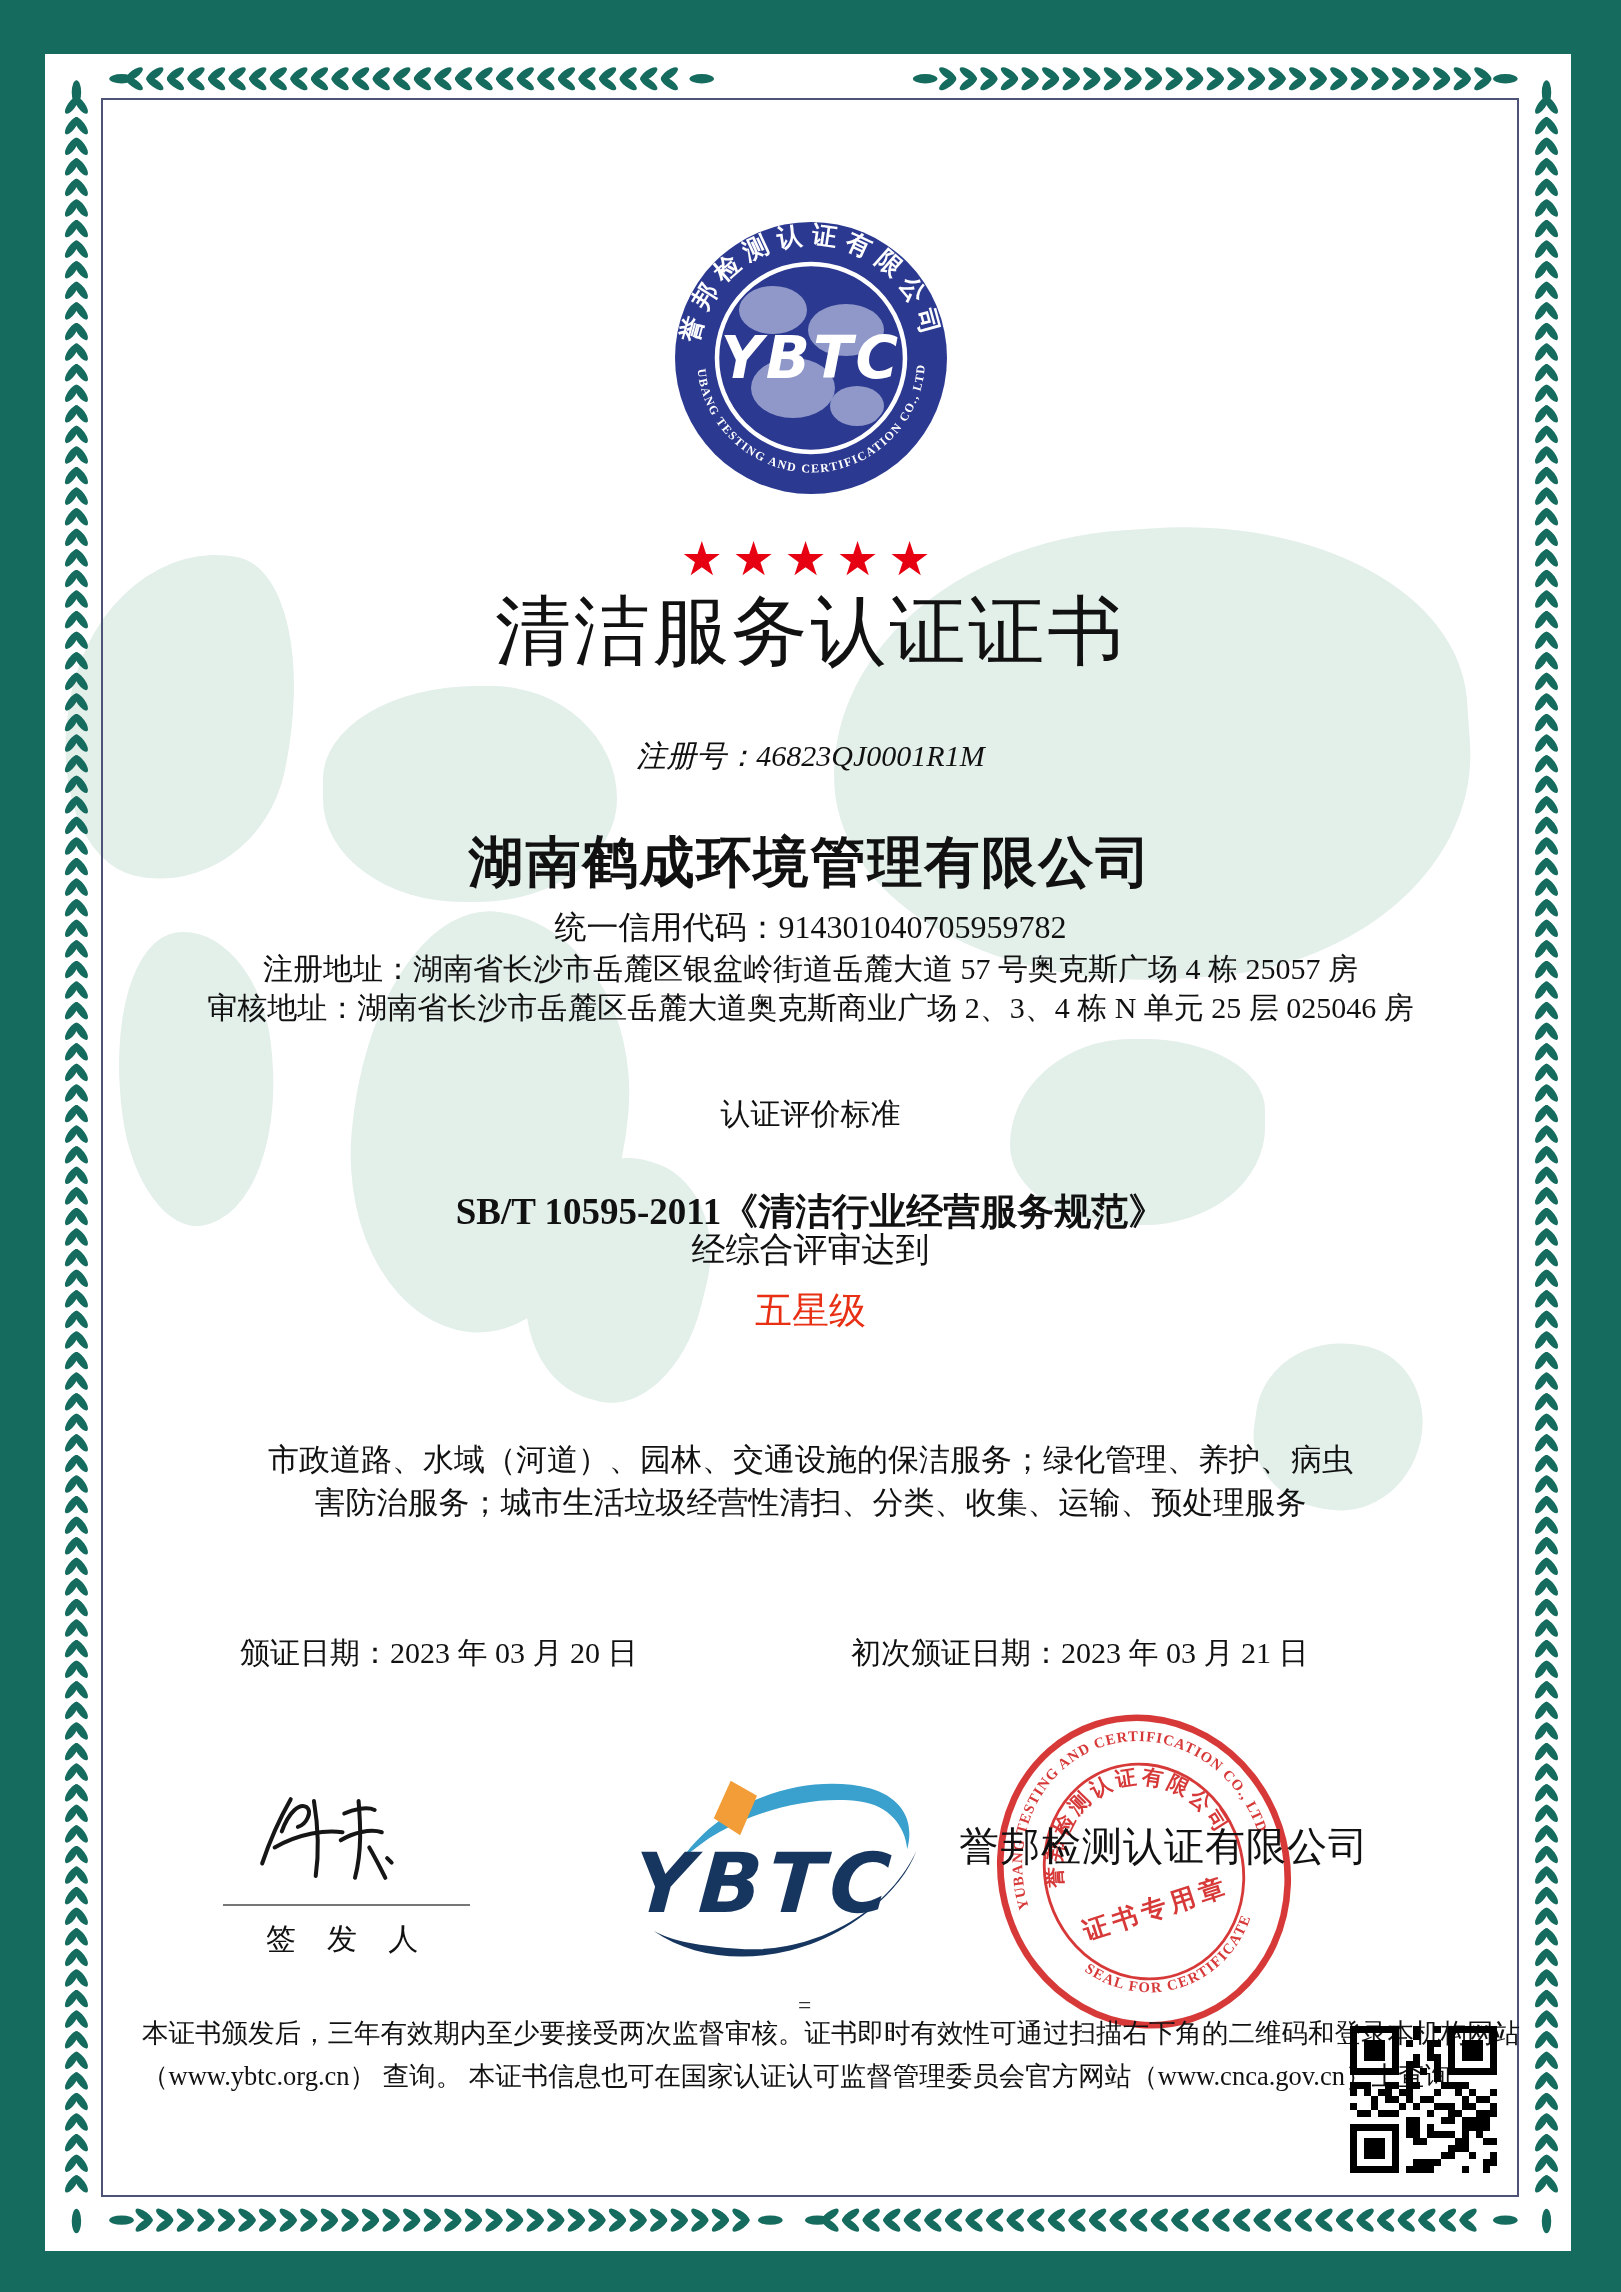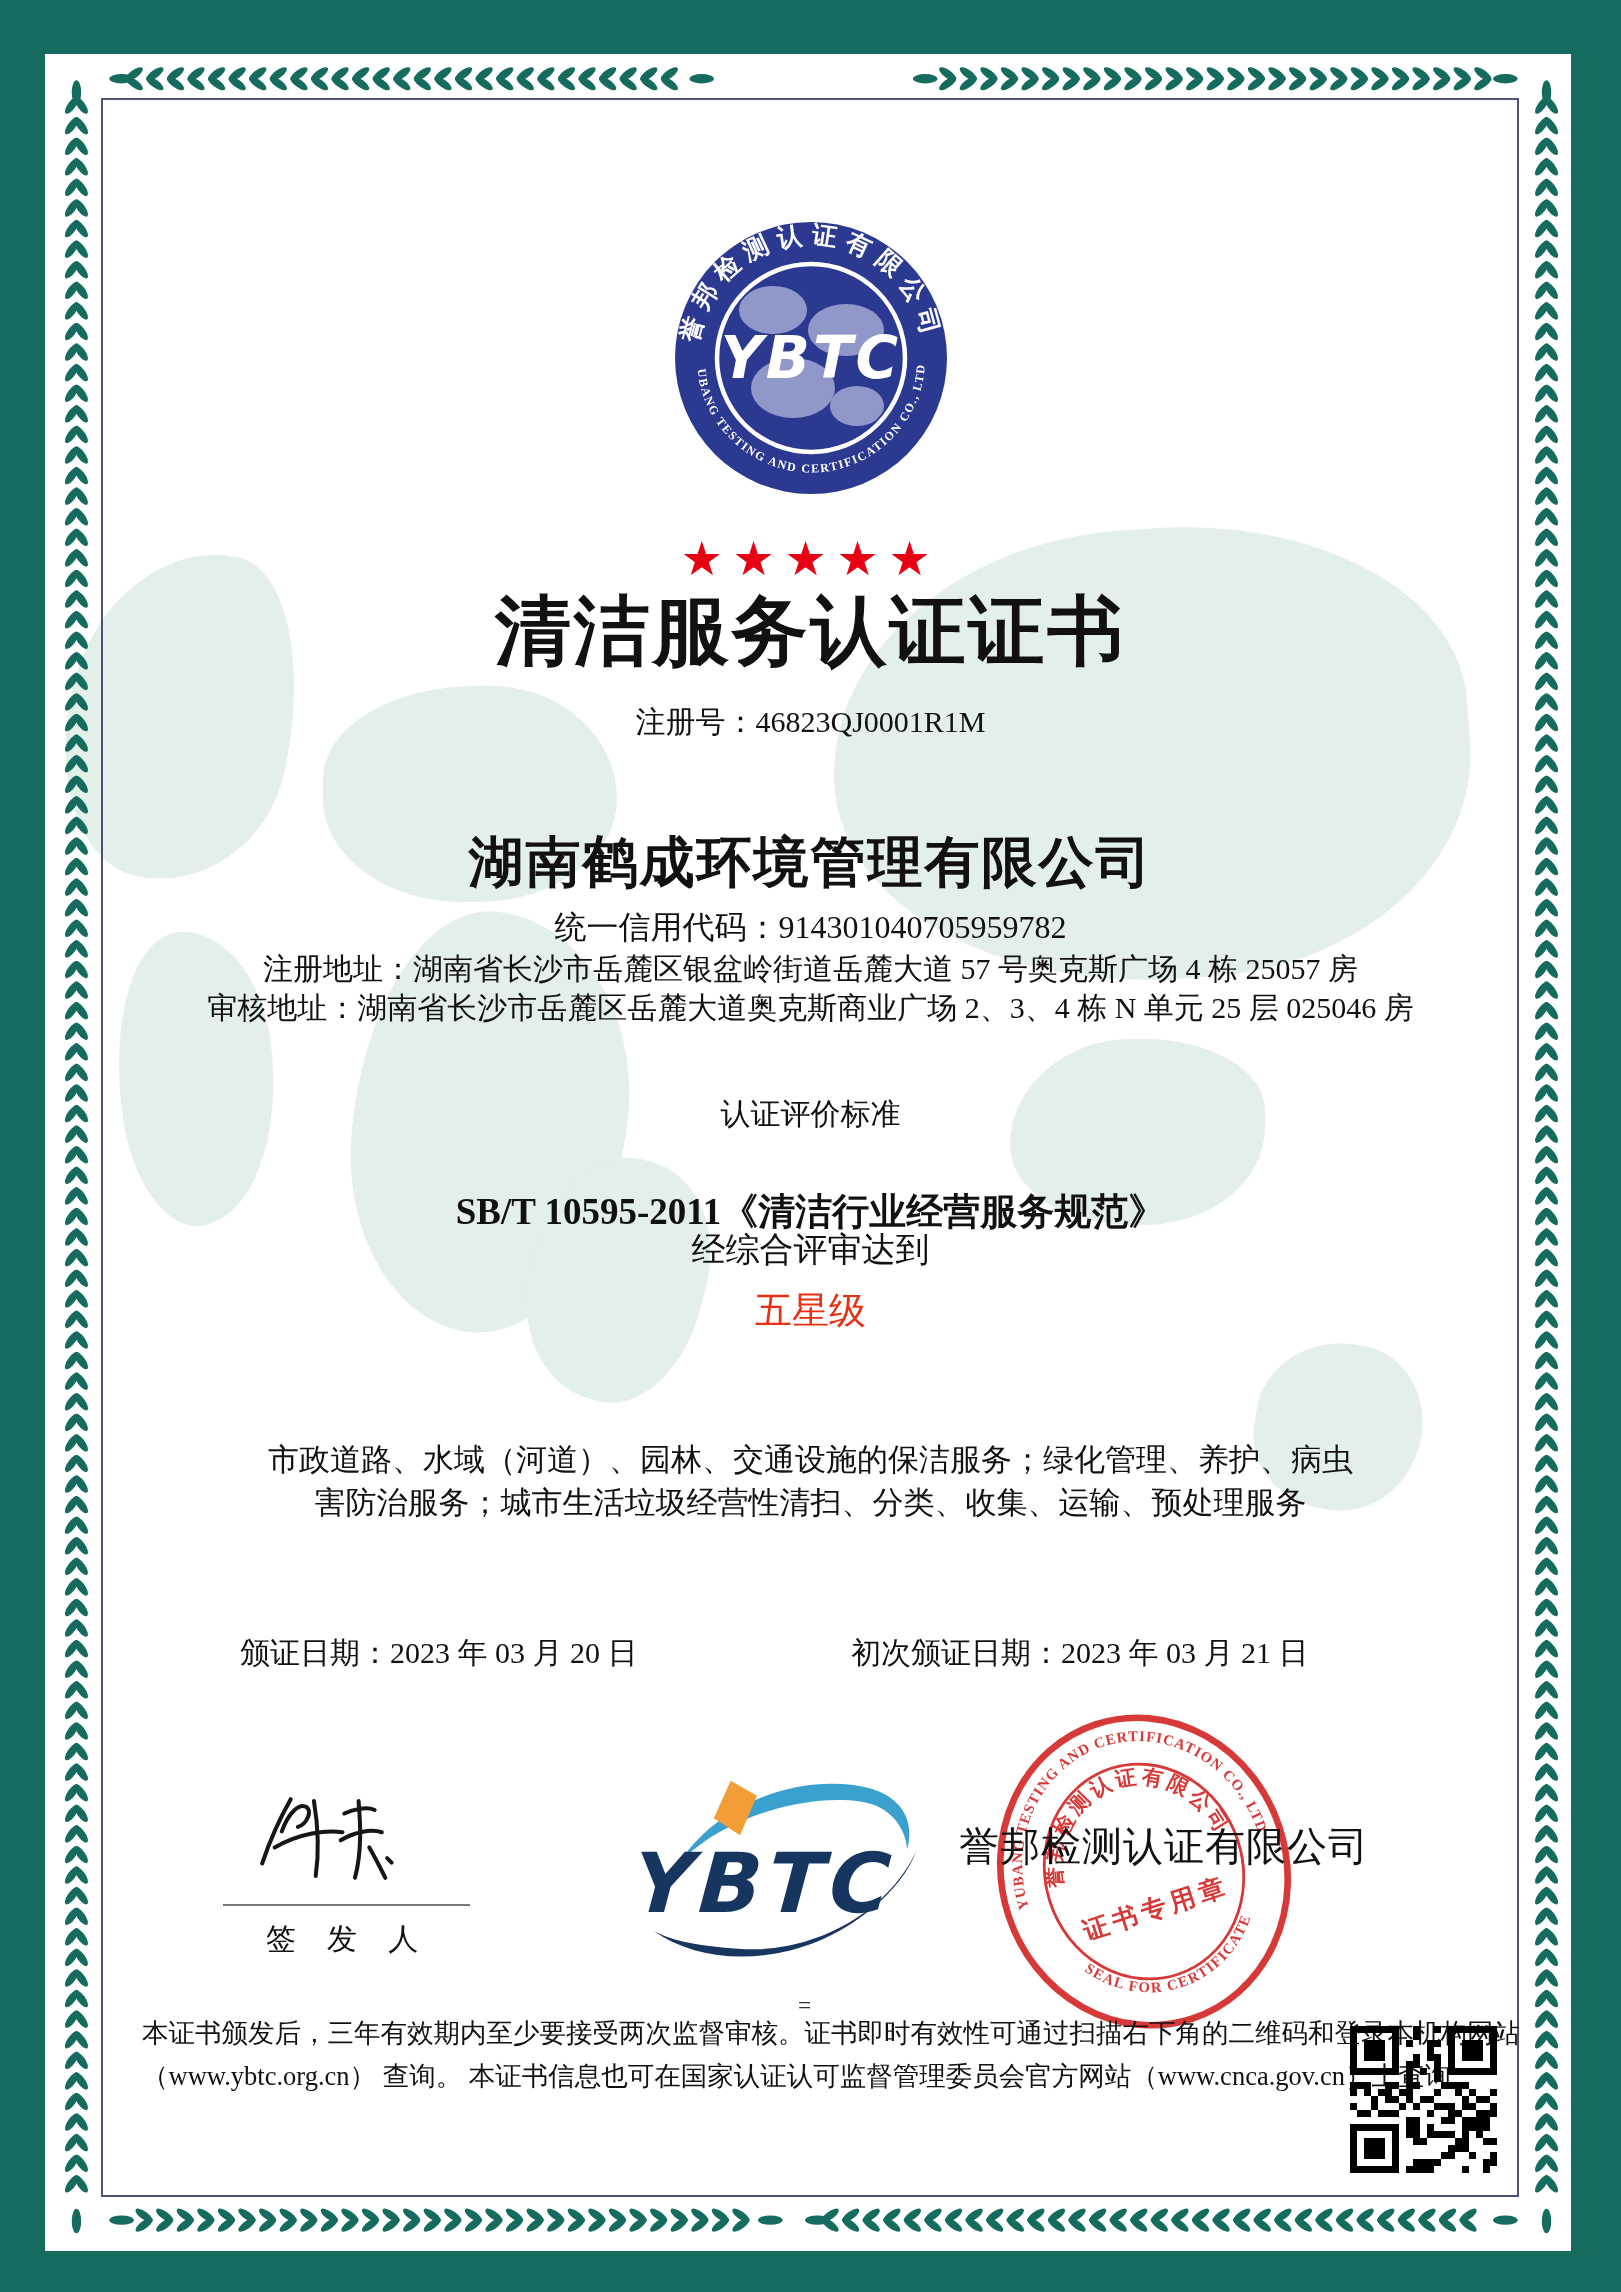--- a/index.html
+++ b/index.html
@@ -15,22 +15,22 @@
 .frame.top{left:0;top:0;width:1621px;height:54px;}
 .frame.bottom{left:0;top:2251px;width:1621px;height:41px;}
 .frame.left{left:0;top:0;width:45px;height:2293px;}
 .frame.right{left:1571px;top:0;width:50px;height:2293px;}
 .inner-rect{position:absolute;left:101px;top:98px;width:1418px;height:2099px;border:2.9px solid var(--navy);z-index:2;}
 #ornament{position:absolute;left:0;top:0;width:1621px;height:2293px;z-index:2;}
 .leaf{fill:var(--green);}
 .map{position:absolute;background:var(--map-green);z-index:0;}
 .txt{position:absolute;left:0;width:1621px;text-align:center;z-index:4;white-space:nowrap;}
 .stars{top:531px;font-size:47px;letter-spacing:9.8px;color:var(--star-red);font-family:"DejaVu Sans",sans-serif;}
-.title{top:581px;font-size:76px;font-weight:700;letter-spacing:2.9px;font-family:"DejaVu Sans","Liberation Sans",sans-serif;}
-.regno{top:702px;font-size:30px;}
+.title{top:581px;font-size:76px;font-weight:400;letter-spacing:2.9px;font-family:"DejaVu Sans","Liberation Sans",sans-serif;}
+.regno{top:736px;font-size:30px;font-style:italic;}
 .intro{top:790px;font-size:31px;letter-spacing:17.6px;}
 .company{top:826px;font-size:55px;font-weight:700;letter-spacing:2px;font-family:"DejaVu Sans","Liberation Sans",sans-serif;}
 .credit{top:906px;font-size:32px;}
 .addr1{top:949px;font-size:30px;}
 .addr2{top:988px;font-size:30px;}
 .stdlabel{top:1094px;font-size:30px;}
 .stdvalue{top:1187px;font-size:37px;font-weight:700;text-align:center;}
 .ratinglabel{top:1227px;font-size:34px;}
 .ratingvalue{top:1286px;font-size:37px;color:var(--rating-red);}
 .scopetitle{top:1392px;font-size:34px;}

